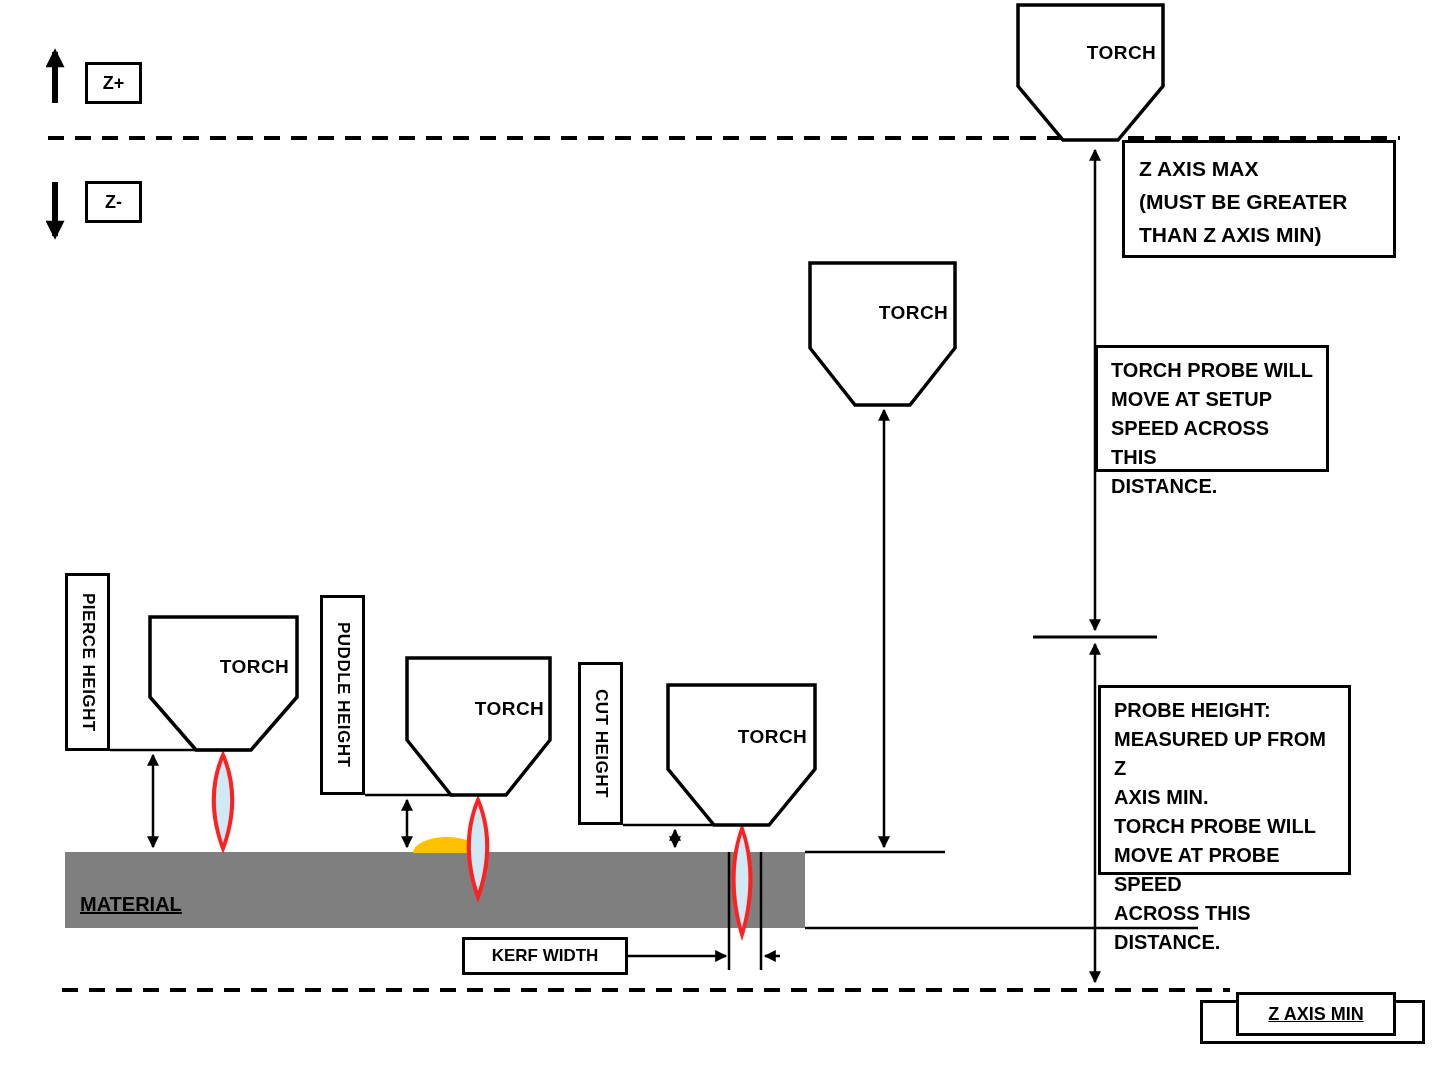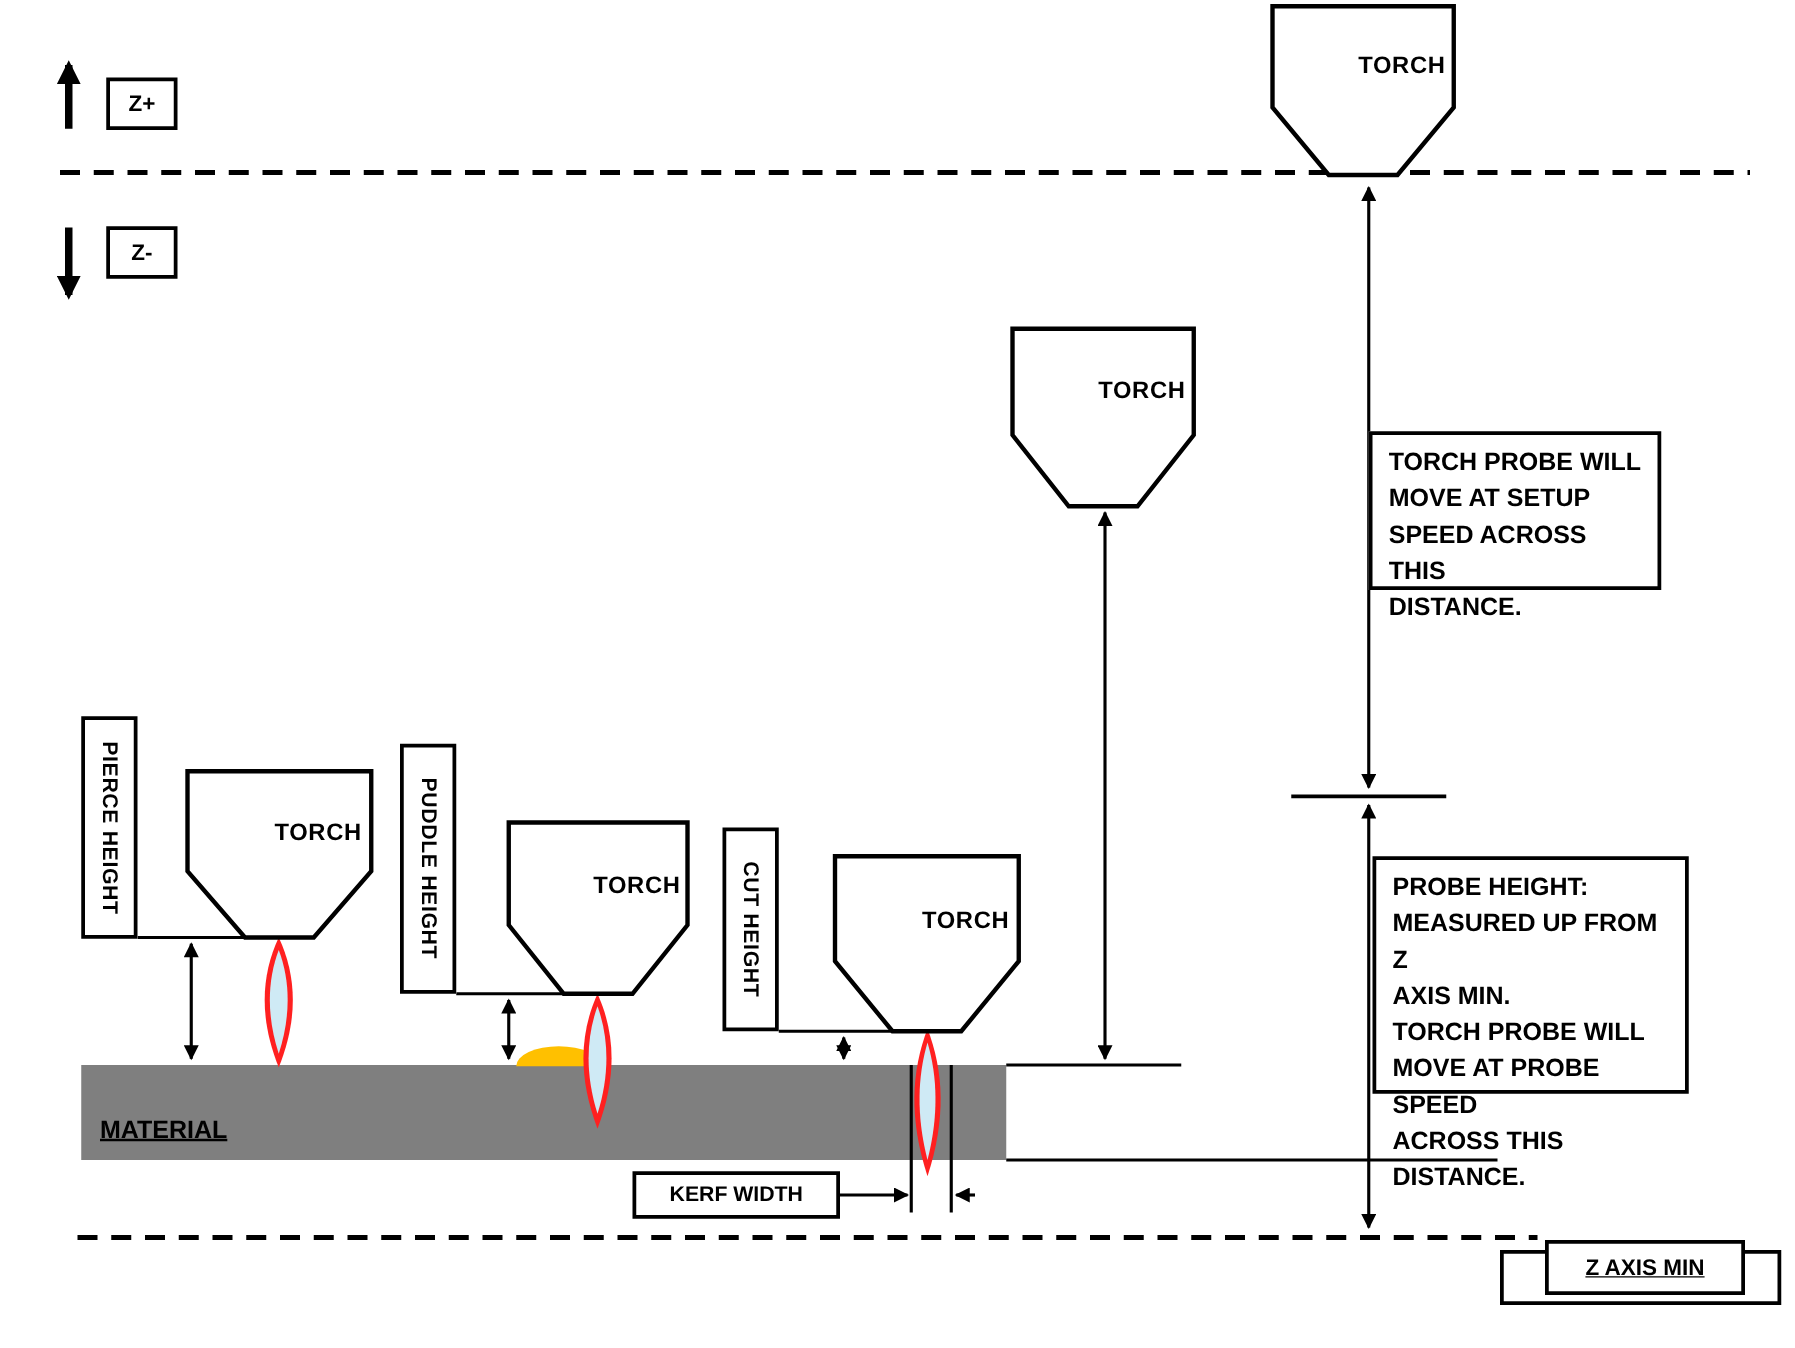--- a/index.html
+++ b/index.html
@@ -91,41 +91,44 @@
 <div class="box center smalllabel" style="left:85px;top:181px;width:57px;height:42px;">
   <span>Z-</span>
 </div>
 
 <div class="torchlabel" style="left:1018px;top:42px;width:145px;">TORCH</div>
 <div class="torchlabel" style="left:810px;top:302px;width:145px;">TORCH</div>
 <div class="torchlabel" style="left:150px;top:656px;width:147px;">TORCH</div>
 <div class="torchlabel" style="left:407px;top:698px;width:143px;">TORCH</div>
 <div class="torchlabel" style="left:668px;top:726px;width:147px;">TORCH</div>
 
+<div class="box callout big" style="left:1122px;top:140px;width:274px;height:118px;">Z AXIS MAX
+(MUST BE GREATER
+THAN Z AXIS MIN)</div>
 
 
 <div class="box callout" style="left:1095px;top:345px;width:234px;height:127px;">TORCH PROBE WILL
 MOVE AT SETUP
 SPEED ACROSS THIS
 DISTANCE.</div>
 
 <div class="box callout" style="left:1098px;top:685px;width:253px;height:190px;">PROBE HEIGHT:
 MEASURED UP FROM Z
 AXIS MIN.
 TORCH PROBE WILL
 MOVE AT PROBE SPEED
 ACROSS THIS DISTANCE.</div>
 
 <div class="box vlabel" style="left:65px;top:573px;width:45px;height:178px;">PIERCE HEIGHT</div>
 <div class="box vlabel" style="left:320px;top:595px;width:45px;height:200px;">PUDDLE HEIGHT</div>
 <div class="box vlabel" style="left:578px;top:662px;width:45px;height:163px;">CUT HEIGHT</div>
 
 <div class="floatlabel" style="left:80px;top:893px;">MATERIAL</div>
 
-<div class="box center" style="left:462px;top:937px;width:166px;height:38px;font-size:17px;margin-left:44px;">
+<div class="box center" style="left:462px;top:937px;width:166px;height:38px;font-size:17px;">
   <span>KERF WIDTH</span>
 </div>
 
 <div class="box center" style="left:1200px;top:976px;width:225px;height:44px;font-size:21px;margin-top:24px;">
   <span>TOP OF SLATS</span>
 </div>
 <div class="box center" style="left:1236px;top:992px;width:160px;height:44px;font-size:18px;text-decoration:underline;">
   <span>Z AXIS MIN</span>
 </div>
 

